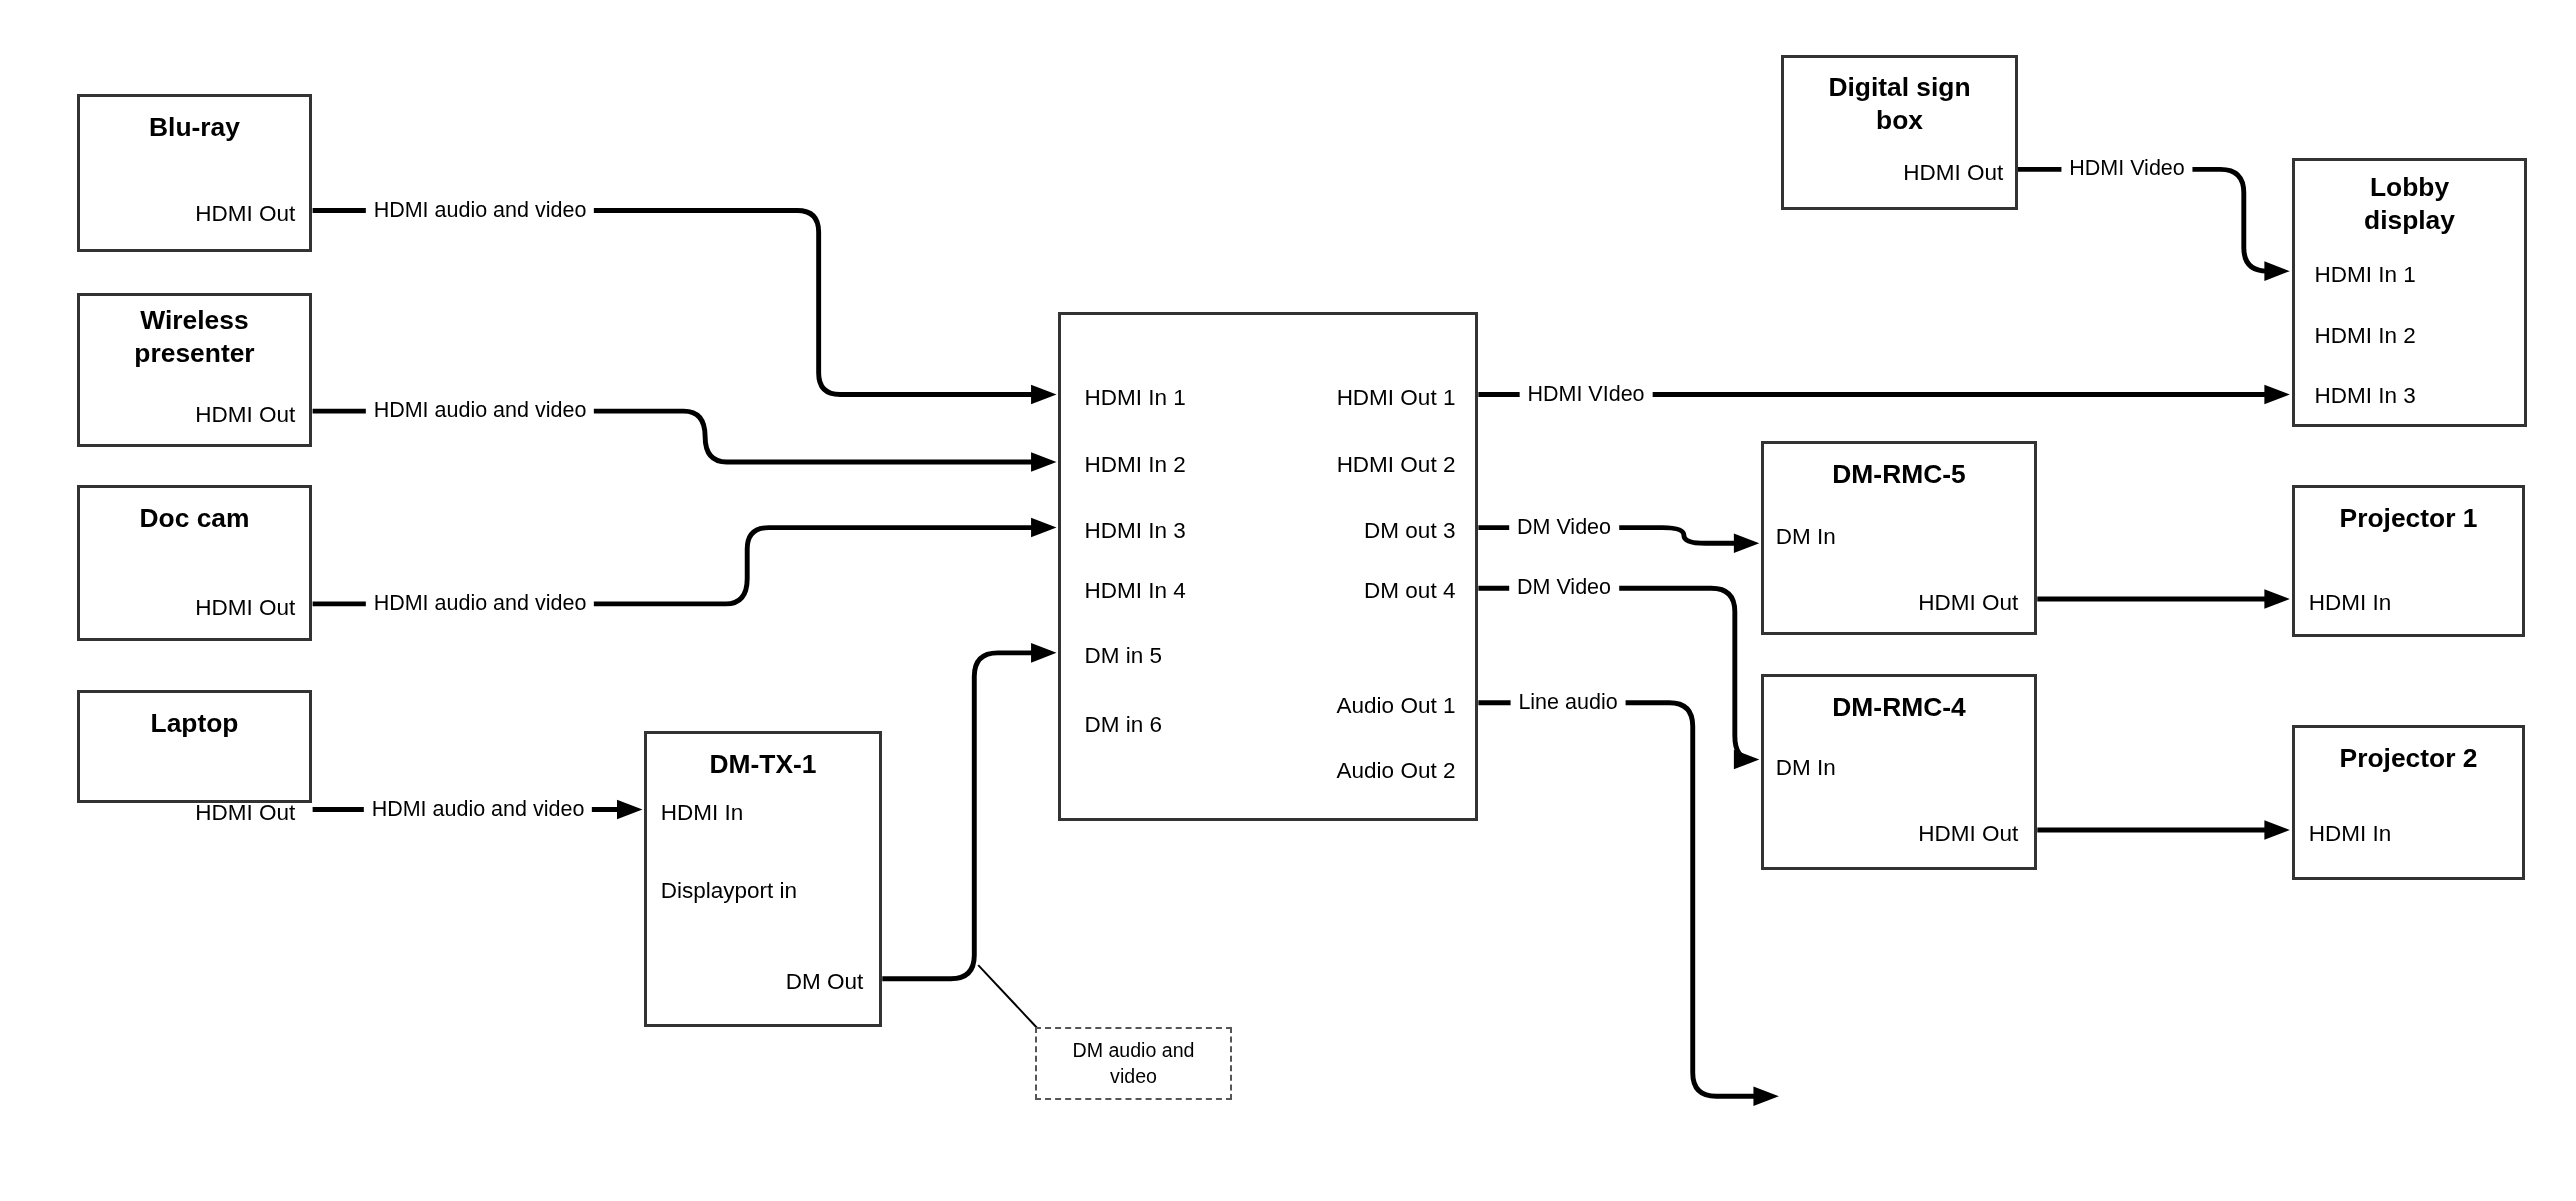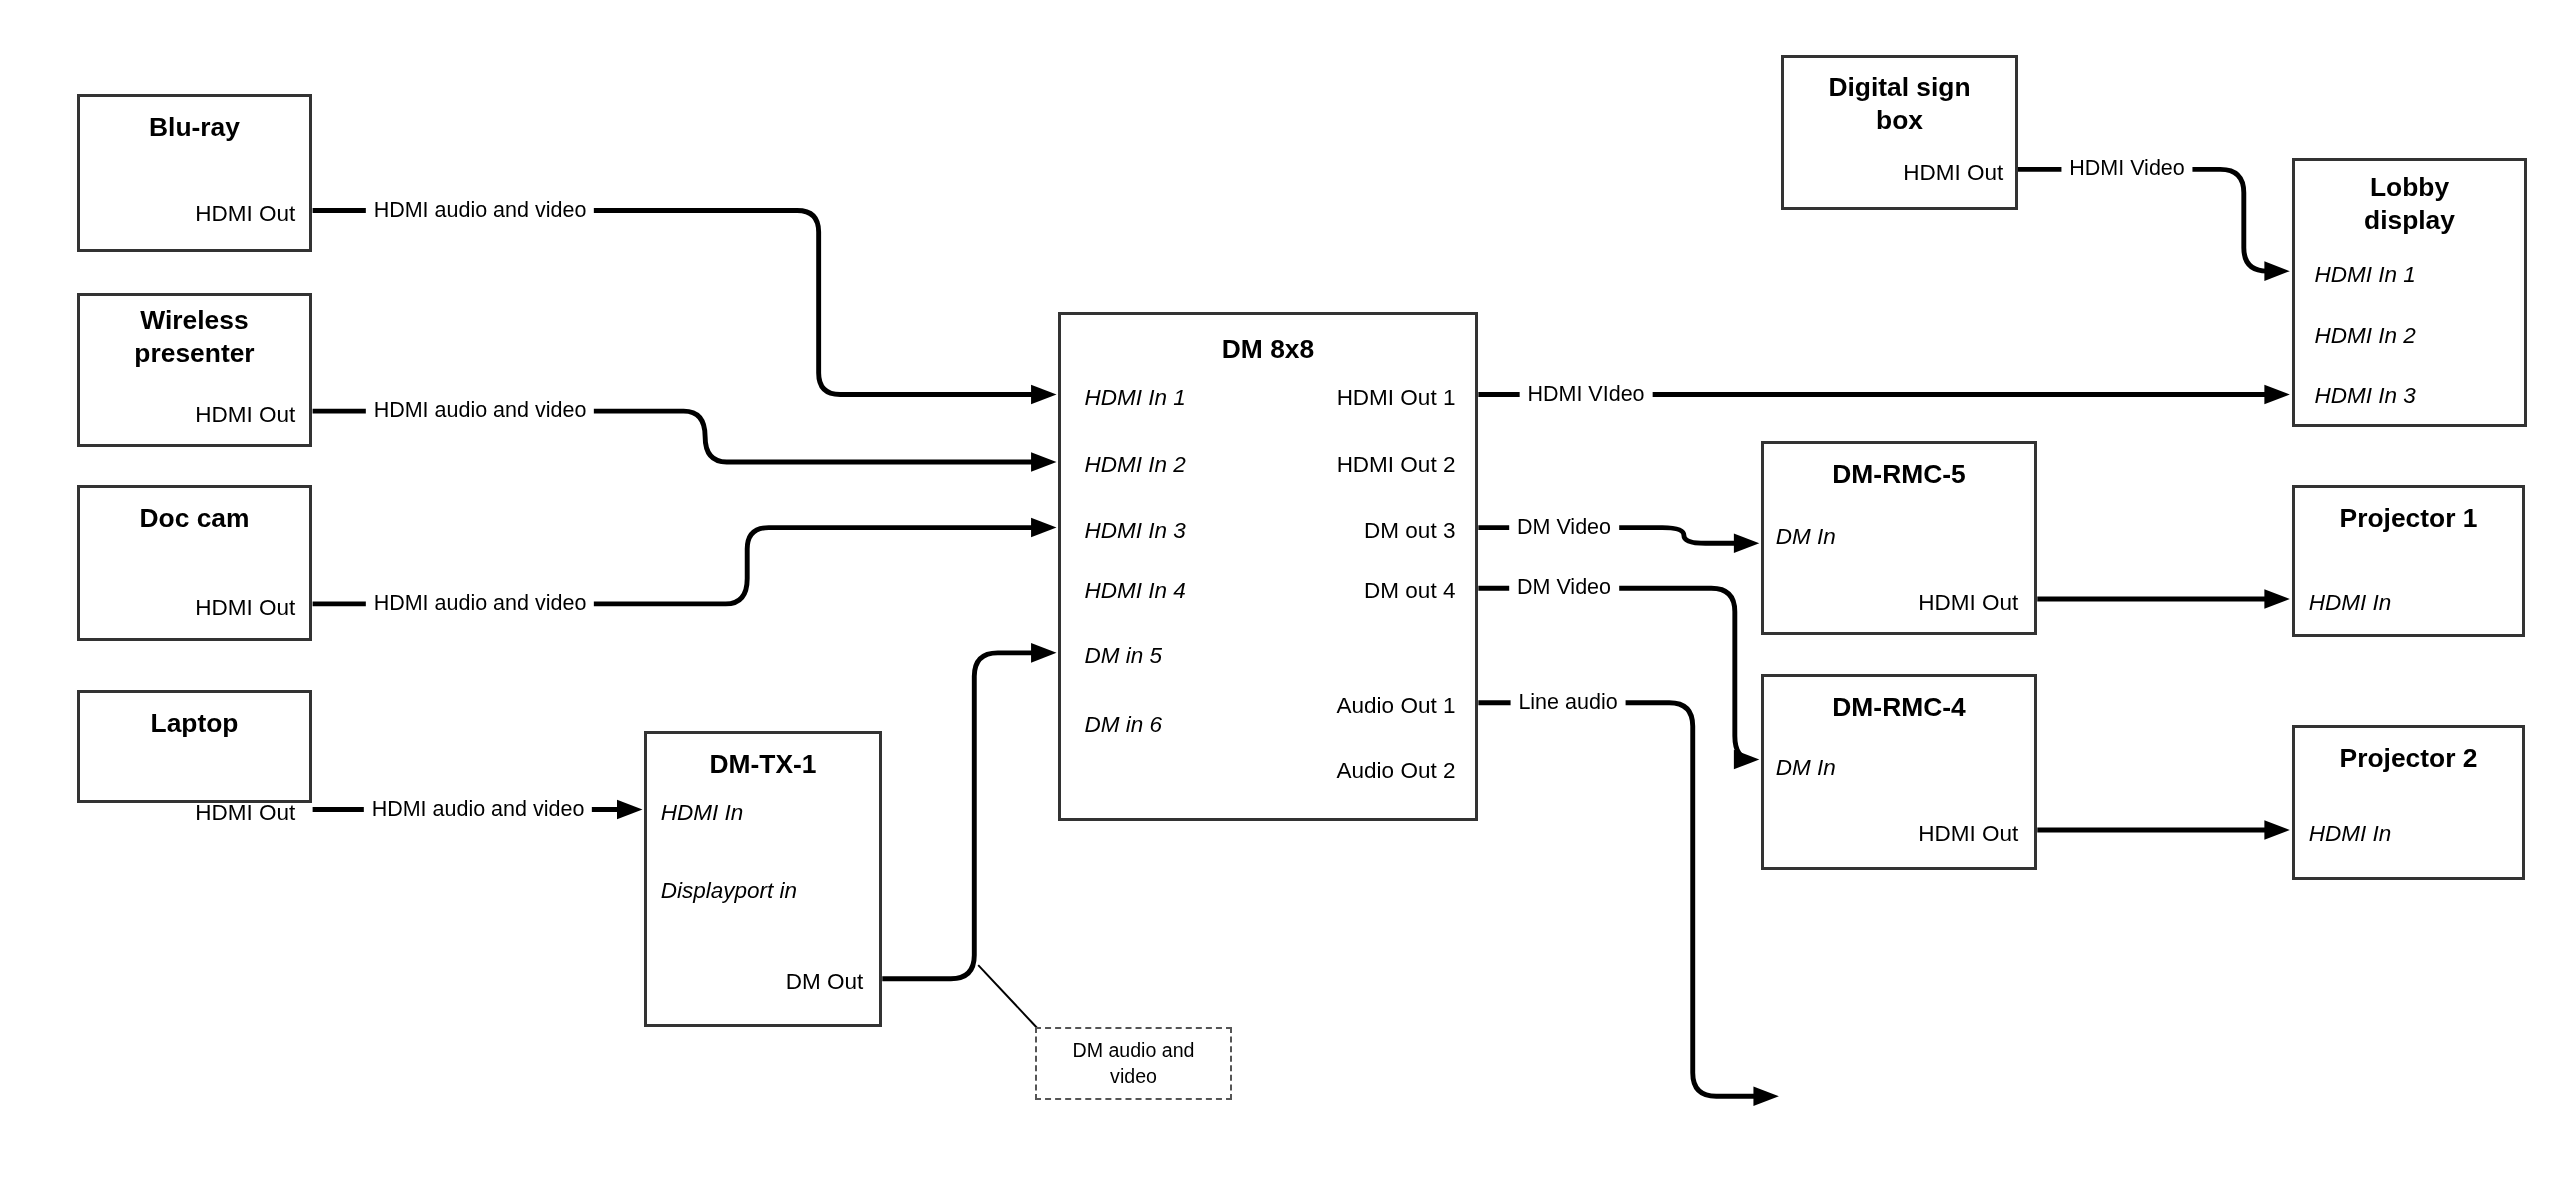--- a/index.html
+++ b/index.html
@@ -2,21 +2,21 @@
 <html><head>
 <meta charset="utf-8">
 <style>
   html,body{margin:0;padding:0;background:#ffffff;}
   .canvas{position:relative;width:2576px;height:1201px;background:#ffffff;
           font-family:"Liberation Sans",sans-serif;color:#000;overflow:hidden;}
   svg.wires{position:absolute;left:0;top:0;width:2576px;height:1201px;}
   .node{position:absolute;background:#ffffff;border:3.9px solid #333333;box-sizing:border-box;}
   .node .title{font-weight:bold;font-size:26.4px;line-height:33px;text-align:center;margin:13.7px auto 0;}
   .port{position:absolute;font-size:22.5px;line-height:27.4px;white-space:nowrap;}
-  .pl{text-align:left;font-style:italic;}
+  .pl{text-align:left;}
   .pr{text-align:right;}
   .conn-label{position:absolute;transform:translate(-50%,-50%);background:#ffffff;
               padding:0 7.8px;font-size:21.5px;line-height:25.5px;white-space:nowrap;}
   .note{position:absolute;border:2px dashed #555555;box-sizing:border-box;
         font-size:19.6px;line-height:25.5px;text-align:center;
         display:flex;align-items:center;justify-content:center;padding:3.9px 17.6px;}
 </style>
 </head>
 <body>
 
@@ -73,21 +73,20 @@
   </div>
 
   <div class="node" style="left:644px;top:731px;width:238px;height:296px;">
     <div class="title">DM-TX-1</div>
     <div class="port pl" style="left:13.7px;top:65px;">HDMI In</div>
     <div class="port pl" style="left:13.7px;top:143px;">Displayport in</div>
     <div class="port pr" style="right:15.7px;top:234px;">DM Out</div>
   </div>
 
   <div class="node" style="left:1058px;top:312px;width:420px;height:509px;">
-    <div class="title" style="margin-top:17.6px;">DM 8x8</div>
     <div class="port pl" style="left:23.5px;top:69px;">HDMI In 1</div>
     <div class="port pl" style="left:23.5px;top:136px;">HDMI In 2</div>
     <div class="port pl" style="left:23.5px;top:202px;">HDMI In 3</div>
     <div class="port pl" style="left:23.5px;top:262px;">HDMI In 4</div>
     <div class="port pl" style="left:23.5px;top:327px;">DM in 5</div>
     <div class="port pl" style="left:23.5px;top:396px;">DM in 6</div>
     <div class="port pr" style="right:19.6px;top:69px;">HDMI Out 1</div>
     <div class="port pr" style="right:19.6px;top:136px;">HDMI Out 2</div>
     <div class="port pr" style="right:19.6px;top:202px;">DM out 3</div>
     <div class="port pr" style="right:19.6px;top:262px;">DM out 4</div>

